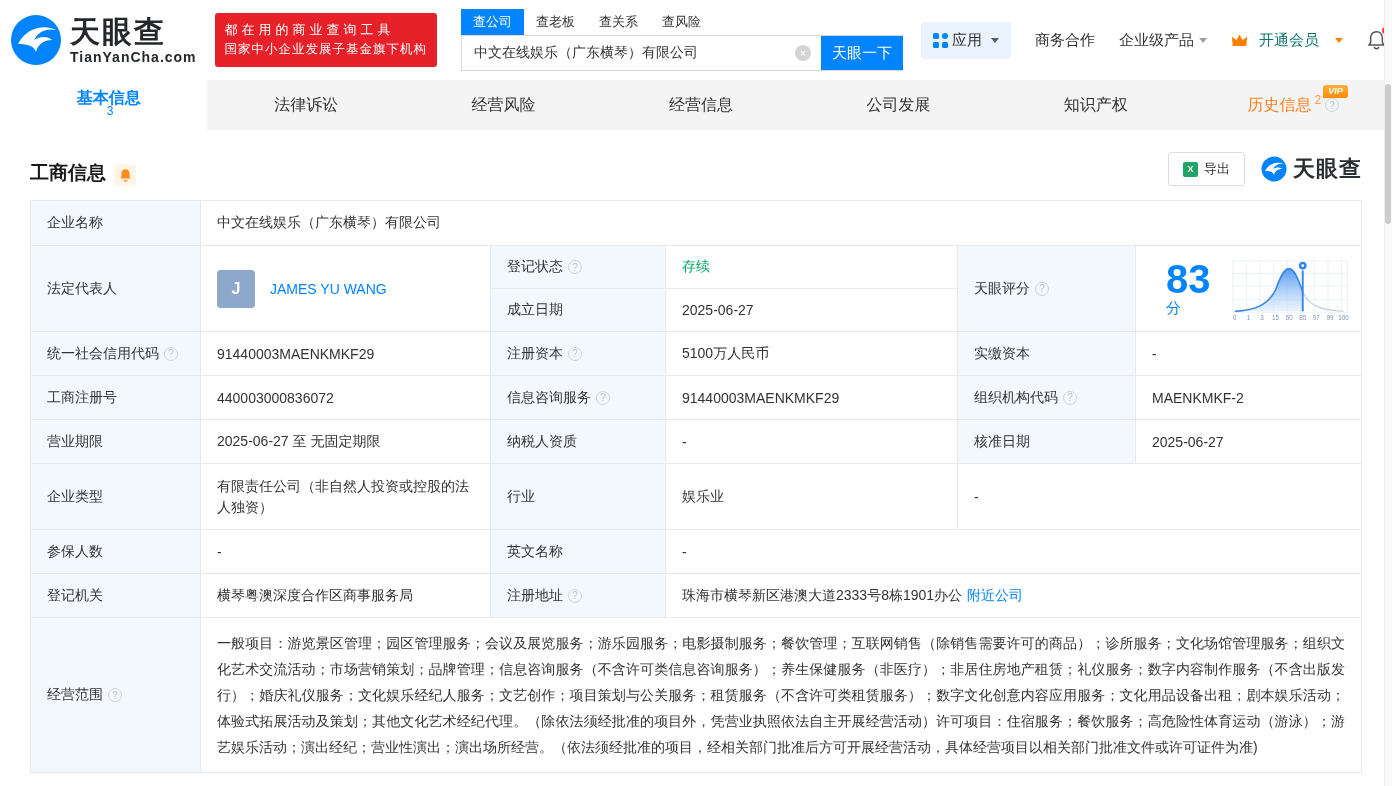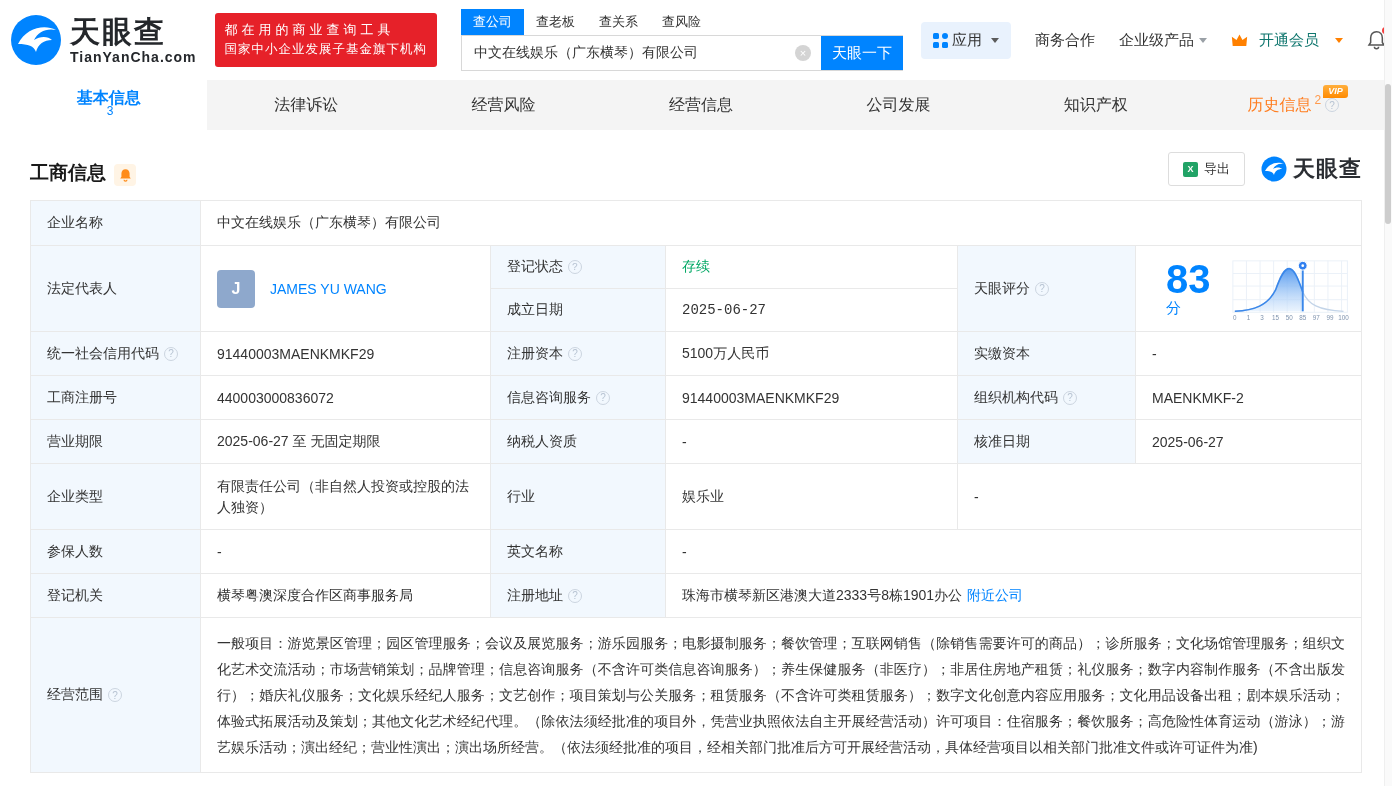--- a/index.html
+++ b/index.html
@@ -67,21 +67,21 @@
   .lbl { background: #f2f8fe; color: #333; }
   .val { background: #fff; }
   .c1 { width: 170px; flex: 0 0 170px; }
   .v1 { width: 290px; flex: 0 0 290px; }
   .c2 { width: 175px; flex: 0 0 175px; }
   .v2 { width: 292px; flex: 0 0 292px; }
   .c3 { width: 178px; flex: 0 0 178px; }
   .fill { flex: 1; }
   .h44 { min-height: 44px; } .h66 { min-height: 66px; }
   .mid { width: 467px; flex: 0 0 467px; display: flex; flex-direction: column; border-right: 1px solid #e9e9e9; }
-  .subrow { flex: 1; display: flex; font-family: Liberation Mono, monospace; }
+  .subrow { flex: 1; display: flex; }
   .subrow + .subrow { border-top: 1px solid #e9e9e9; }
   .subrow .cell { border-right: 1px solid #e9e9e9; min-height: 42px; }
   .avatar { width: 38px; height: 38px; border-radius: 4px; background: #8ea8cc; color: #fff; font-size: 16px; font-weight: 700; display: flex; align-items: center; justify-content: center; margin-right: 10px; flex: 0 0 auto; }
   .link { color: #0084ff; cursor: pointer; text-decoration: none; }
   .green { color: #00a864; }
   .score-cell { justify-content: space-between; padding: 0 10px 0 30px; }
   .score-num { color: #0084ff; font-weight: 700; font-size: 40px; line-height: 1; }
   .score-unit { color: #0084ff; font-size: 15px; font-weight: 400; }
   .scope-val { display: block; padding: 12px 16px; line-height: 26px; text-align: justify; }
   .wrap2 { line-height: 21px; padding: 10px 16px; display: flex; align-items: center; }

